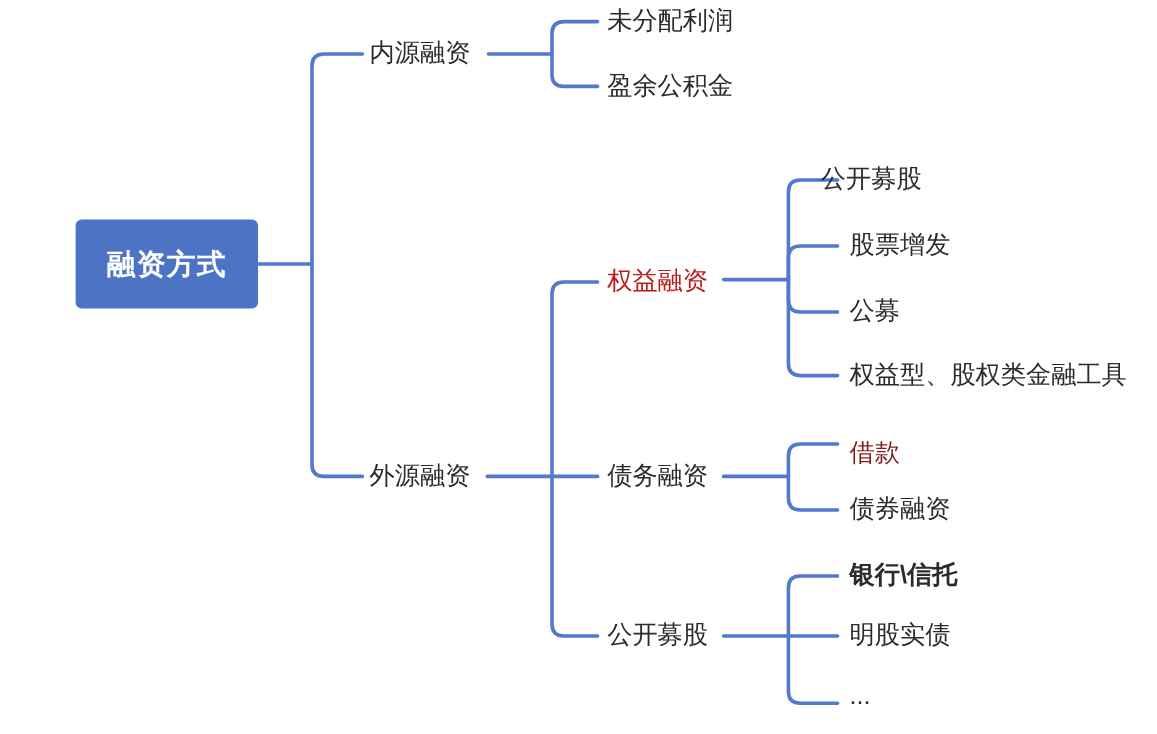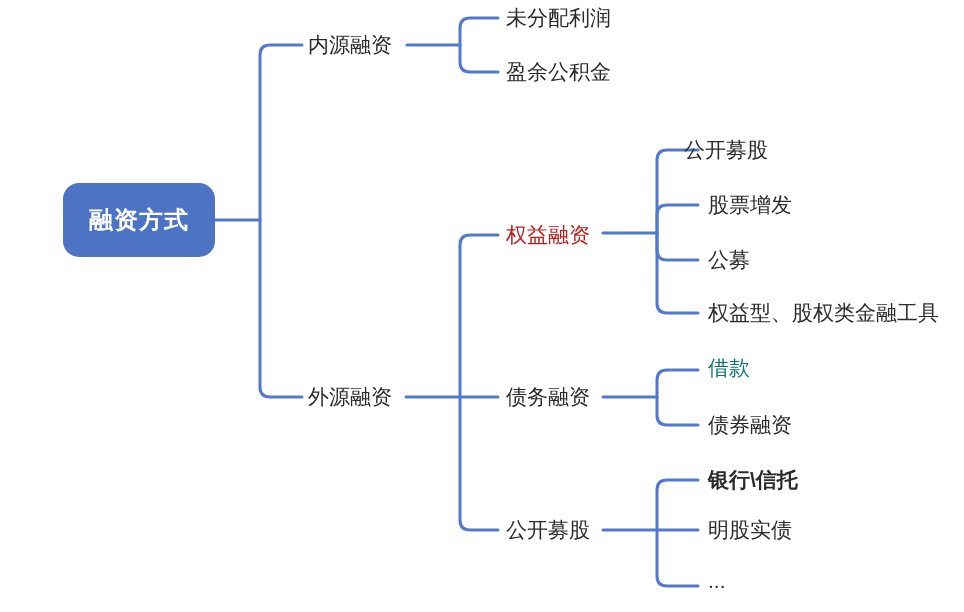--- a/index.html
+++ b/index.html
@@ -30,21 +30,21 @@
     font-size: 21px;
     line-height: 30px;
     height: 30px;
     color: #2b2b2b;
     white-space: nowrap;
   }
   .root-node {
     position: absolute;
     left: 63px; top: 183px;
     width: 152px; height: 74px;
-    border-radius: 16px;
+    border-radius: 5px;
     background: #4d73c5;
     color: #ffffff;
     font-size: 24px;
     font-weight: bold;
     display: flex;
     align-items: center;
     justify-content: center;
     letter-spacing: 1px;
   }
 </style>
@@ -81,21 +81,21 @@
 
   <div class="label" style="left: 308px; top: 382px; color: rgb(43, 43, 43);">外源融资</div>
 
   <div class="label" style="left: 506px; top: 220px; color: #b91c1c;">权益融资</div>
   <div class="label" style="left: 684px; top: 135px; color: rgb(43, 43, 43);">公开募股</div>
   <div class="label" style="left: 708px; top: 190px; color: rgb(43, 43, 43);">股票增发</div>
   <div class="label" style="left: 708px; top: 245px; color: rgb(43, 43, 43);">公募</div>
   <div class="label" style="left: 708px; top: 298px; color: rgb(43, 43, 43);">权益型、股权类金融工具</div>
 
   <div class="label" style="left: 506px; top: 382px; color: rgb(43, 43, 43);">债务融资</div>
-  <div class="label" style="left: 708px; top: 353px; color: #0f766e;">借款</div>
+  <div class="label" style="left: 708px; top: 363px; color: #7f1d1d;">借款</div>
   <div class="label" style="left: 708px; top: 410px; color: rgb(43, 43, 43);">债券融资</div>
 
   <div class="label" style="left: 506px; top: 515px; color: rgb(43, 43, 43);">公开募股</div>
   <div class="label" style="left: 708px; top: 465px; color: rgb(43, 43, 43); font-weight: bold;">银行\信托</div>
   <div class="label" style="left: 708px; top: 515px; color: rgb(43, 43, 43);">明股实债</div>
   <div class="label" style="left: 708px; top: 566px; color: rgb(43, 43, 43);">...</div>
 
 </div>
 
 </body></html>

